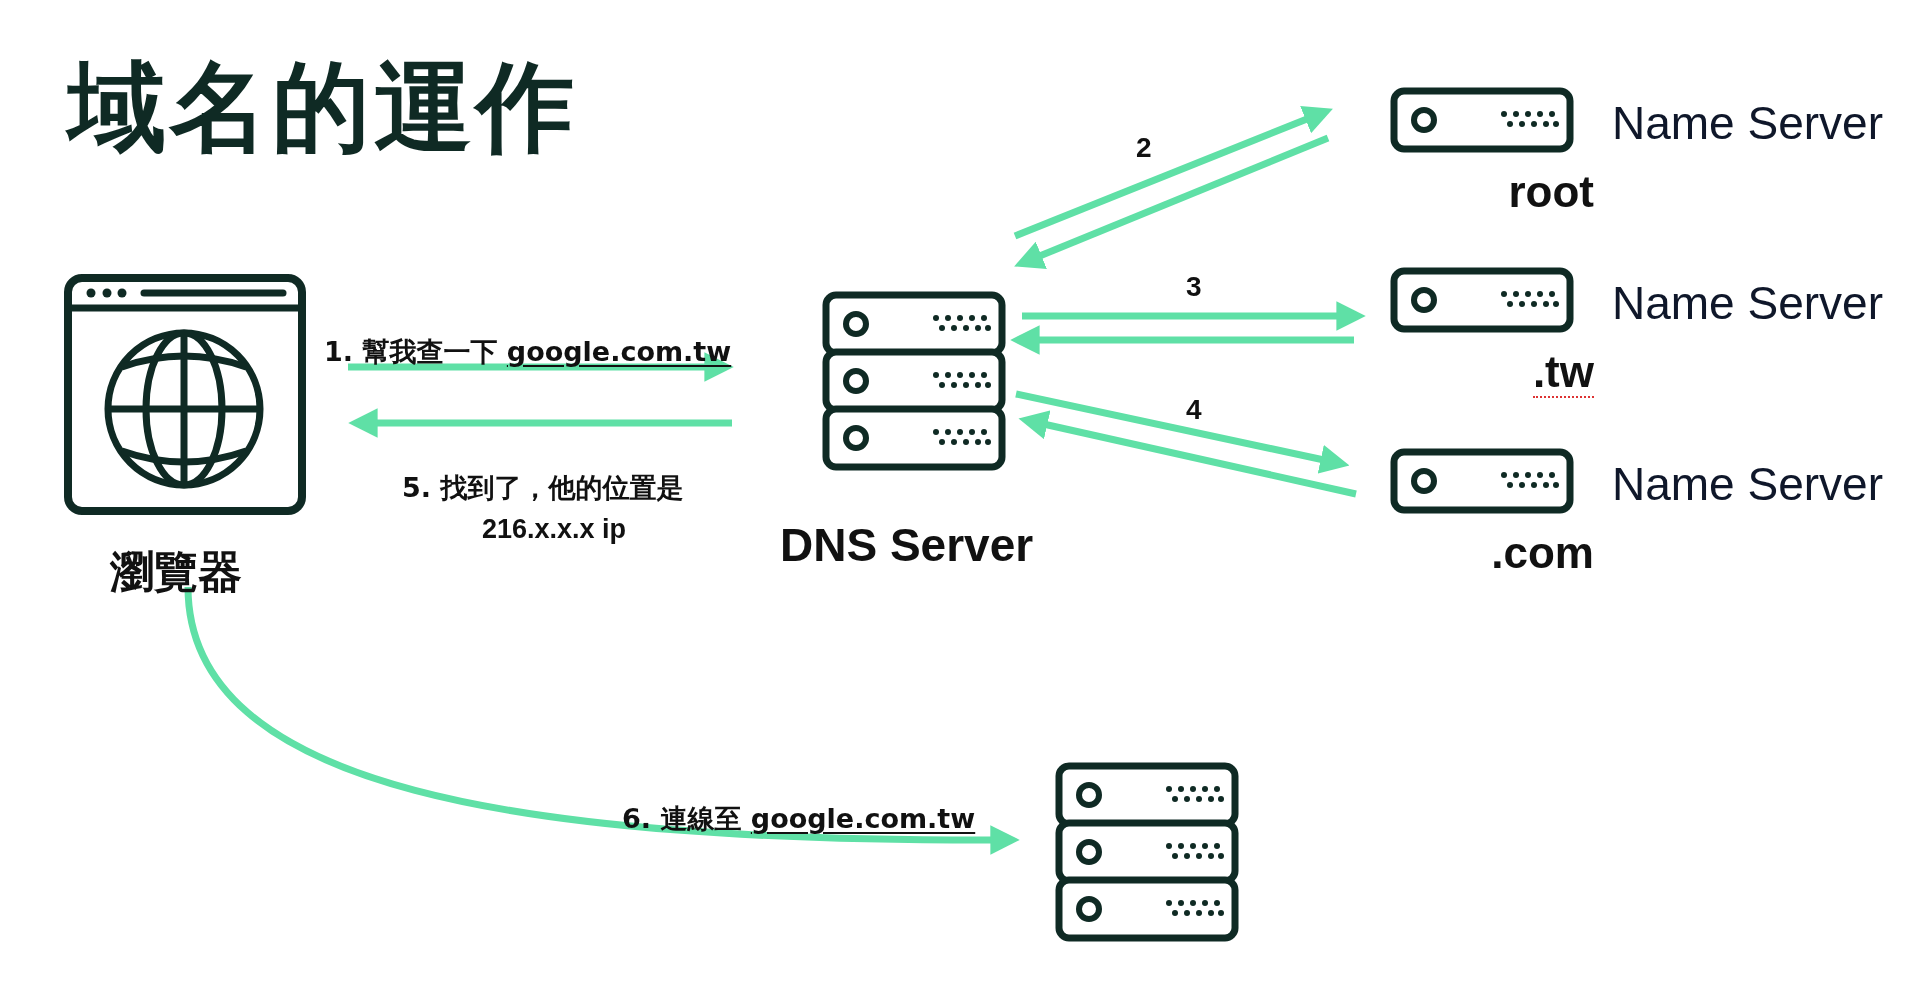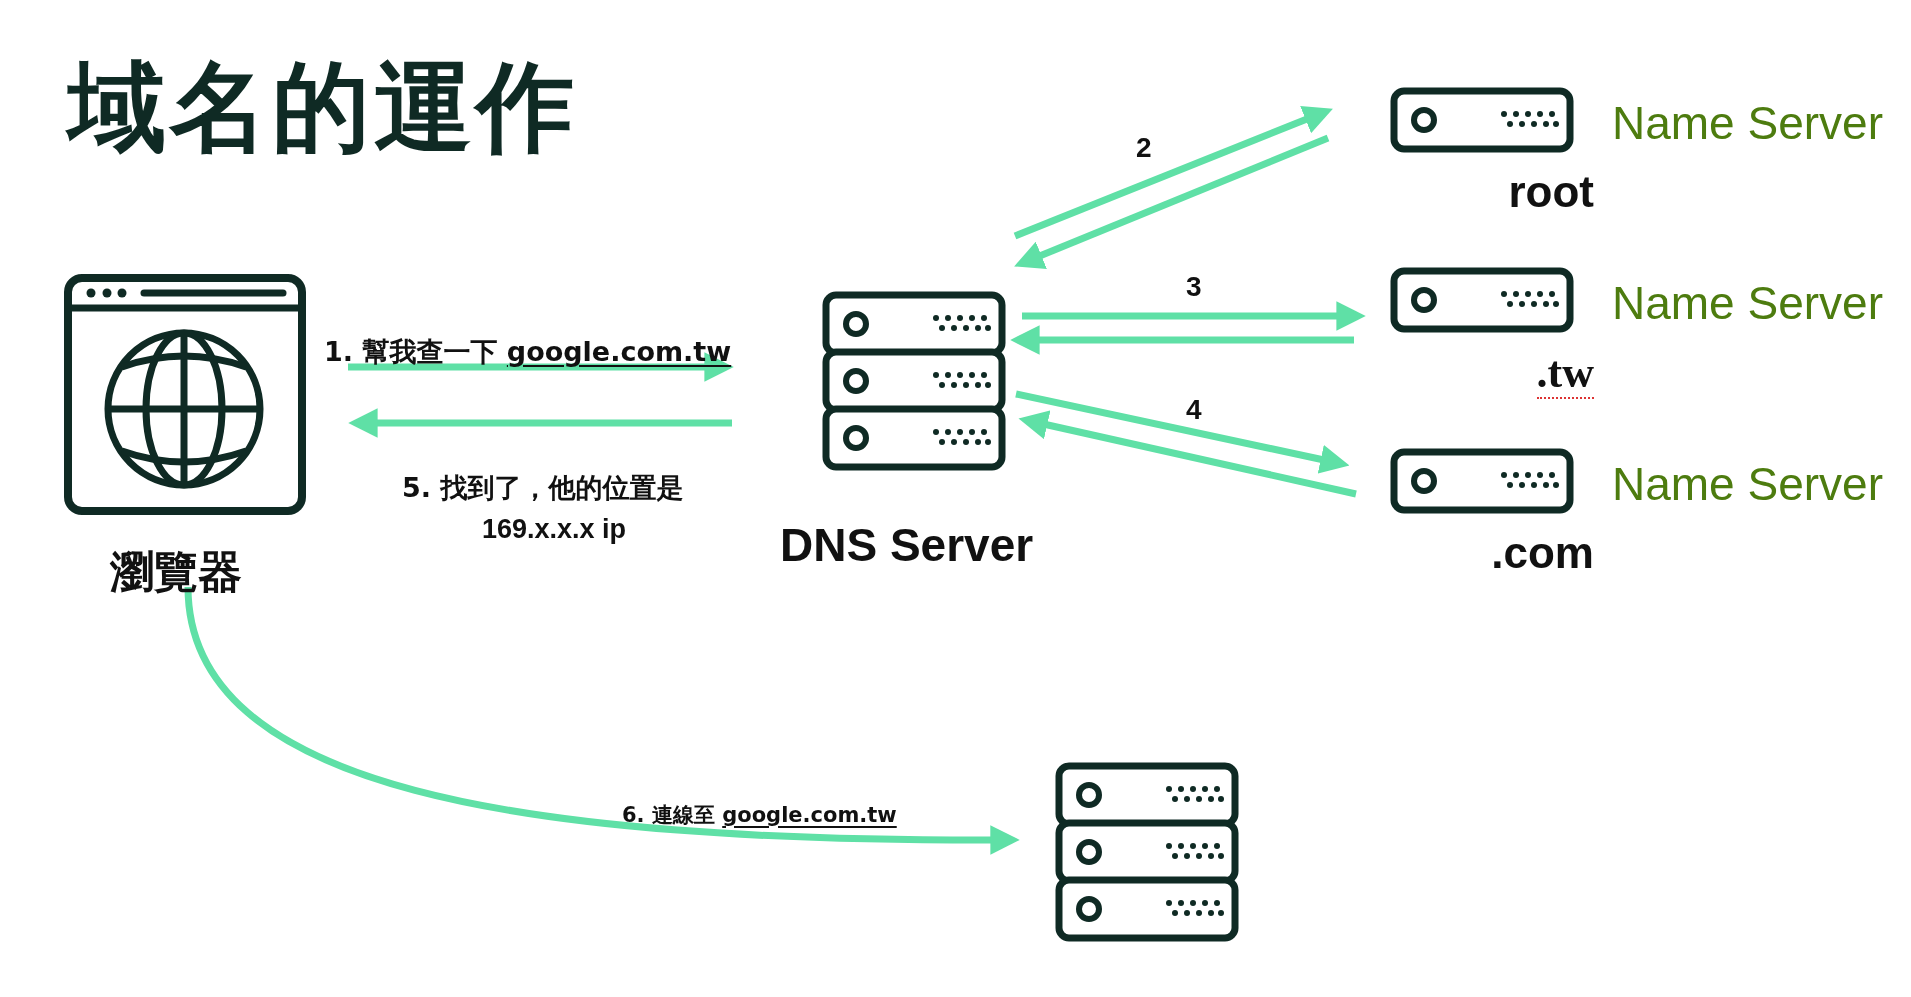--- a/index.html
+++ b/index.html
@@ -2,24 +2,24 @@
 <html><head>
 <meta charset="utf-8">
 <style>
   html, body { margin: 0; padding: 0; background: #ffffff; }
   body { width: 1911px; height: 997px; position: relative; overflow: hidden; font-family: "Liberation Sans", "DejaVu Sans", sans-serif; color: #111; }
   svg { position: absolute; left: 0; top: 0; }
   .title { position: absolute; left: 68px; top: 58px; font-family: "DejaVu Sans", sans-serif; font-weight: bold; font-size: 98px; color: #0f2a24; letter-spacing: 4px; line-height: 1; }
   .lbl { position: absolute; font-weight: bold; color: #111; white-space: nowrap; line-height: 1; margin-top: 22px; }
   .cjk { font-family: "DejaVu Sans", sans-serif; }
   .u { text-decoration: underline; text-underline-offset: 4px; text-decoration-thickness: 2px; }
-  .ns { position: absolute; font-weight: normal; font-size: 46px; color: #4d7c0f; white-space: nowrap; line-height: 1; font-family: "Liberation Sans", sans-serif; }
+  .ns { position: absolute; font-weight: normal; font-size: 46px; color: #0f172a; white-space: nowrap; line-height: 1; font-family: "Liberation Sans", sans-serif; }
   .srvname { position: absolute; font-weight: bold; font-size: 44px; color: #111; text-align: right; width: 200px; line-height: 1; }
   .num { position: absolute; font-weight: bold; font-size: 28px; color: #111; line-height: 1; }
-  .tw-underline { border-bottom: 2px dotted #d33; font-family: Liberation Serif, serif; }
+  .tw-underline { border-bottom: 2px dotted #d33; }
 </style>
 </head>
 <body>
 
 <div class="title">域名的運作</div>
 
 <svg width="1911" height="997" viewBox="0 0 1911 997">
   <defs>
     <marker id="ah" viewBox="0 0 10 10" refX="6" refY="5" markerWidth="4.2" markerHeight="4.2" orient="auto-start-reverse">
       <path d="M0,0 L10,5 L0,10 Z" fill="#5fe0a6"></path>
@@ -96,30 +96,30 @@
 
 <div class="lbl cjk" style="left:110px; top:528px; font-size:44px;">瀏覽器</div>
 
 <div class="lbl" style="left:780px; top:500px; font-size:46px;">DNS Server</div>
 
 <div class="lbl cjk" style="left:324px; top:316px; font-size:27px;">
   <span>1. 幫我查一下 </span><span class="u">google.com.tw</span>
 </div>
 
 <div class="lbl cjk" style="left:402px; top:452px; font-size:27px;">5. 找到了，他的位置是</div>
-<div class="lbl" style="left:482px; top:494px; font-size:27px;">169.x.x.x ip</div>
+<div class="lbl" style="left:482px; top:494px; font-size:27px;">216.x.x.x ip</div>
 
 <div class="num" style="left:1136px; top:134px;">2</div>
 <div class="num" style="left:1186px; top:273px;">3</div>
 <div class="num" style="left:1186px; top:396px;">4</div>
 
 <div class="ns" style="left:1612px; top:100px;">Name Server</div>
 <div class="srvname" style="left:1394px; top:170px;">root</div>
 
 <div class="ns" style="left:1612px; top:280px;">Name Server</div>
 <div class="srvname" style="left:1394px; top:350px;"><span class="tw-underline">.tw</span></div>
 
 <div class="ns" style="left:1612px; top:461px;">Name Server</div>
 <div class="srvname" style="left:1394px; top:531px;">.com</div>
 
-<div class="lbl cjk" style="left:622px; top:783px; font-size:21px;">
+<div class="lbl cjk" style="left:622px; top:783px; font-size:27px;">
   <span>6. 連線至 </span><span class="u">google.com.tw</span>
 </div>
 
 </body></html>

